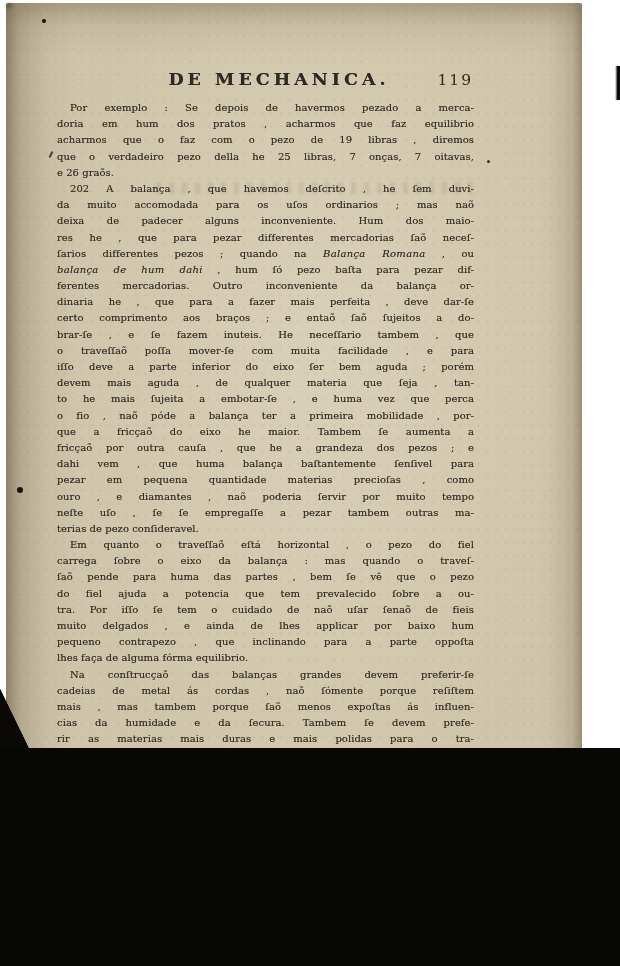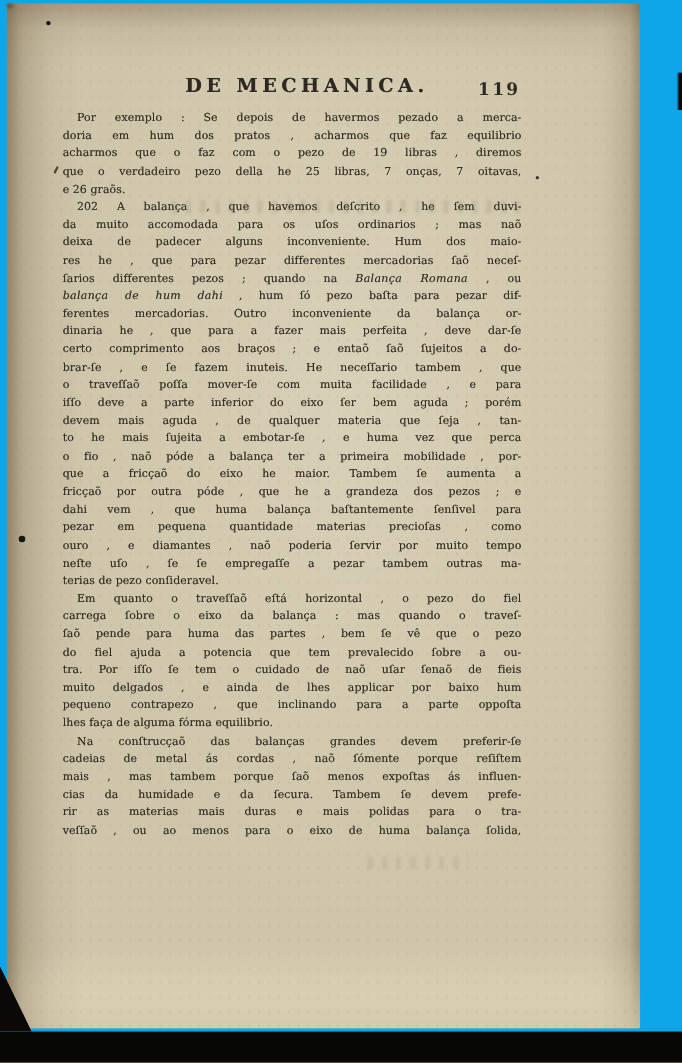--- a/index.html
+++ b/index.html
@@ -1,16 +1,16 @@
 <!DOCTYPE html>
 <html><head>
 <meta charset="utf-8">
 <style>
   html,body{margin:0;padding:0;background:#070706;}
-  .stage{position:relative;width:620px;height:938px;background:#0ea5e9;overflow:hidden;
+  .stage{position:relative;width:620px;height:748px;background:#ffffff;overflow:hidden;
          font-family:"DejaVu Serif","Liberation Serif",serif;}
   
   .paper{position:absolute;left:6px;top:3px;width:576px;height:932px;border-radius:2px;
     background:
       radial-gradient(ellipse at 55% 38%, rgba(255,252,238,0.20) 0%, rgba(255,252,238,0.0) 60%),
       linear-gradient(90deg, rgba(74,58,34,0.42) 0px, rgba(74,58,34,0.16) 14px, rgba(74,58,34,0.05) 40px, rgba(74,58,34,0.0) 70px),
       linear-gradient(180deg, rgba(74,58,34,0.22) 0px, rgba(74,58,34,0.05) 22px, rgba(74,58,34,0.0) 60px),
       linear-gradient(180deg, rgba(74,58,34,0.0) 92%, rgba(235,226,196,0.55) 98.4%, rgba(235,226,196,0.8) 100%),
       linear-gradient(270deg, rgba(60,46,24,0.30) 0px, rgba(60,46,24,0.08) 10px, rgba(60,46,24,0.0) 34px),
       #cfc5aa;
@@ -23,21 +23,21 @@
     background-size:9px 13px, 14px 8px;background-position:0 0,4px 6px;}
   .wedge-bl{position:absolute;left:0;bottom:0;width:34px;height:70px;
     background:linear-gradient(to top right,#0a0908 42%,transparent 43%);}
   .wedge-tr{position:absolute;right:0;top:66px;width:8px;height:34px;
     background:linear-gradient(to left,#0a0908 30%,transparent 62%);}
   
   .header{position:absolute;left:51px;top:66px;width:416px;height:24px;}
   .title{position:absolute;left:50%;transform:translateX(-50%);top:0;margin-left:14px;
     font-size:17.5px;font-weight:600;letter-spacing:4px;color:#2e2a23;white-space:nowrap;
     text-shadow:0 0 .5px rgba(46,42,35,.65);}
-  .folio{position:absolute;right:0;top:2px;font-size:15.5px;font-weight:700;letter-spacing:2px;color:#2e2a23;}
+  .folio{position:absolute;right:0;top:2px;font-size:15.5px;font-weight:400;letter-spacing:2px;color:#2e2a23;}
   
   .bodytext{position:absolute;left:51px;top:97px;width:417px;color:#332d25;
     font-size:10px;line-height:16.19px;letter-spacing:.05px;
     text-shadow:0 0 .45px rgba(51,45,37,.55);}
   .line{text-align:justify;text-align-last:justify;white-space:normal;height:16.19px;overflow:visible;}
   .line.end{text-align-last:left;}
   .line.indent{text-indent:13px;}
   .line em{font-style:italic;letter-spacing:.3px;}
   
   .speck{position:absolute;background:#17130d;border-radius:50%;}
@@ -82,21 +82,21 @@
         <div class="line">ferentes mercadorias. Outro inconveniente da balança or-</div>
         <div class="line">dinaria he , que para a fazer mais perfeita , deve dar-ſe</div>
         <div class="line">certo comprimento aos braços ; e entaõ ſaõ ſujeitos a do-</div>
         <div class="line">brar-ſe , e ſe fazem inuteis. He neceſſario tambem , que</div>
         <div class="line">o traveſſaõ poſſa mover-ſe com muita facilidade , e para</div>
         <div class="line">iſſo deve a parte inferior do eixo ſer bem aguda ; porém</div>
         <div class="line">devem mais aguda , de qualquer materia que ſeja , tan-</div>
         <div class="line">to he mais ſujeita a embotar-ſe , e huma vez que perca</div>
         <div class="line">o fio , naõ póde a balança ter a primeira mobilidade , por-</div>
         <div class="line">que a fricçaõ do eixo he maior. Tambem ſe aumenta a</div>
-        <div class="line">fricçaõ por outra póde , que he a grandeza dos pezos ; e</div>
+        <div class="line">fricçaõ por outra cauſa , que he a grandeza dos pezos ; e</div>
         <div class="line">dahi vem , que huma balança baſtantemente ſenſivel para</div>
         <div class="line">pezar em pequena quantidade materias precioſas , como</div>
         <div class="line">ouro , e diamantes , naõ poderia ſervir por muito tempo</div>
         <div class="line">neſte uſo , ſe ſe empregaſſe a pezar tambem outras ma-</div>
         <div class="line end">terias de pezo conſideravel.</div>
       </div>
       <div>
         <div class="line indent">Em quanto o traveſſaõ eſtá horizontal , o pezo do fiel</div>
         <div class="line">carrega ſobre o eixo da balança : mas quando o traveſ-</div>
         <div class="line">ſaõ pende para huma das partes , bem ſe vê que o pezo</div>

